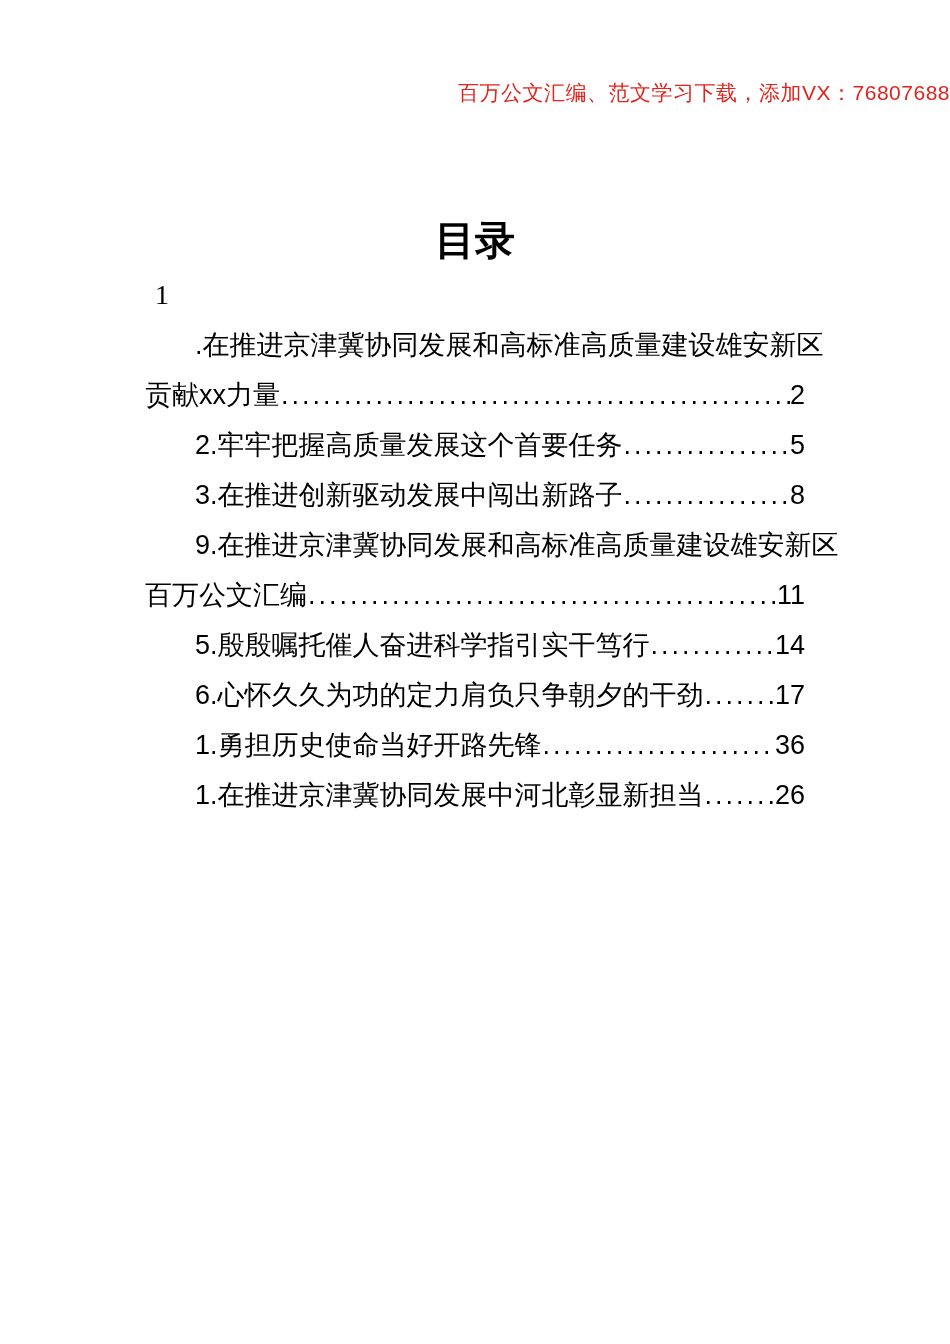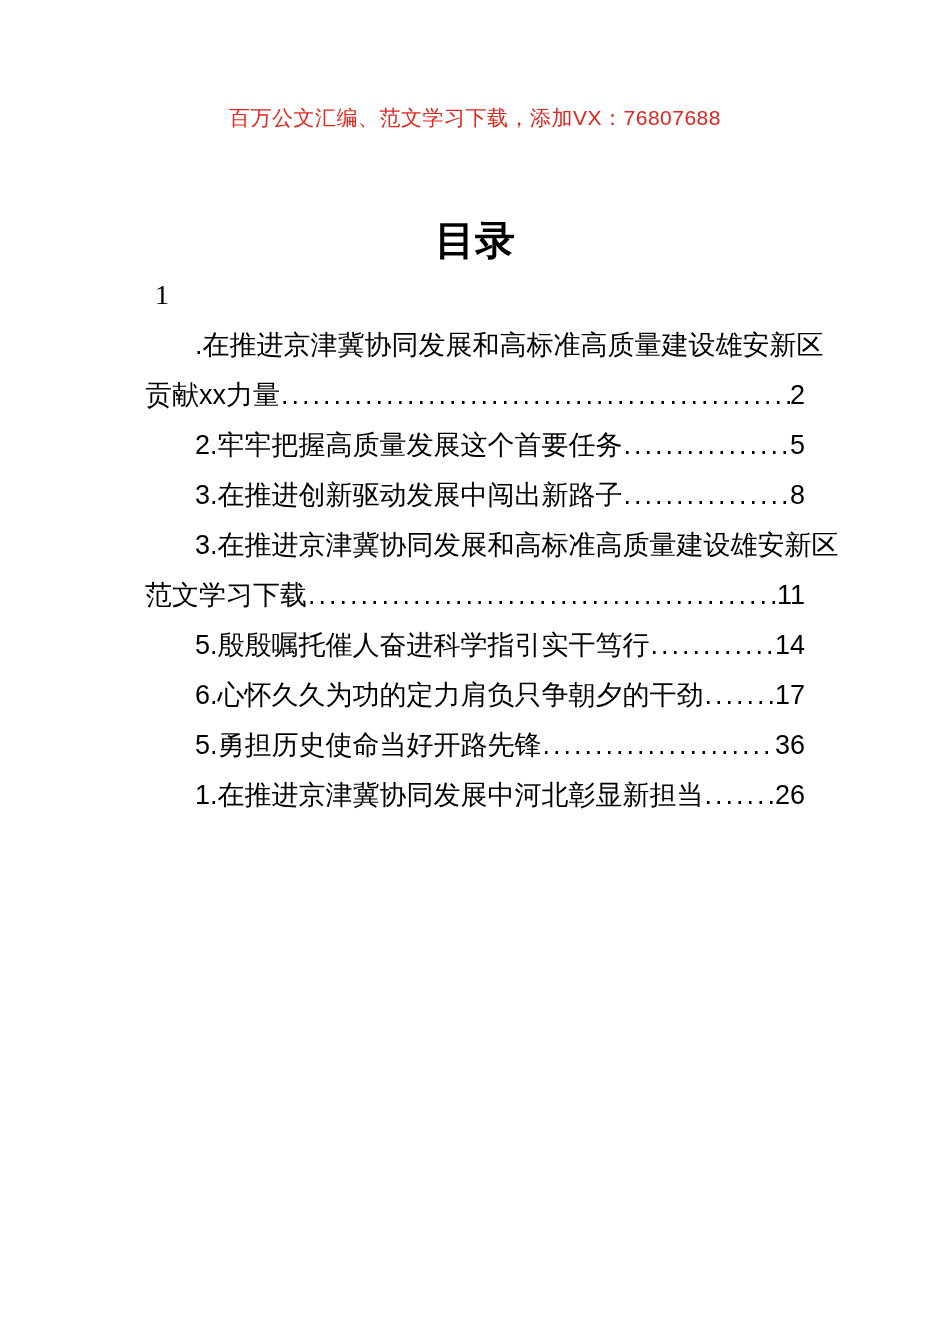--- a/index.html
+++ b/index.html
@@ -10,26 +10,25 @@
     background: #ffffff;
     color: #000000;
     font-family: "Liberation Sans", sans-serif;
     overflow: hidden;
   }
   .promo {
     position: absolute;
     top: 78px;
     left: 0;
     width: 100%;
-    text-align: center;
+    text-align: right;
     font-size: 21px;
     line-height: 30px;
     color: #e2241e;
     letter-spacing: 0.5px;
-    margin-top: 25px;
   }
   .doc-title {
     position: absolute;
     top: 212px;
     left: 0;
     width: 100%;
     margin: 0;
     text-align: center;
     font-size: 40px;
     line-height: 56px;
@@ -96,43 +95,43 @@
       <span class="dots"></span>
       <span class="pg">5</span>
     </div>
 
     <div class="row leader indent">
       <span class="t">3.在推进创新驱动发展中闯出新路子</span>
       <span class="dots"></span>
       <span class="pg">8</span>
     </div>
 
-    <div class="row indent">3.在推进京津冀协同发展和高标准高质量建设雄安新区</div>
+    <div class="row indent">9.在推进京津冀协同发展和高标准高质量建设雄安新区</div>
 
     <div class="row leader">
-      <span class="t">范文学习下载</span>
+      <span class="t">百万公文汇编</span>
       <span class="dots"></span>
       <span class="pg">11</span>
     </div>
 
     <div class="row leader indent">
       <span class="t">5.殷殷嘱托催人奋进科学指引实干笃行</span>
       <span class="dots"></span>
       <span class="pg">14</span>
     </div>
 
     <div class="row leader indent">
       <span class="t">6.心怀久久为功的定力肩负只争朝夕的干劲</span>
       <span class="dots"></span>
       <span class="pg">17</span>
     </div>
 
 
     <div class="row leader indent">
-      <span class="t">5.勇担历史使命当好开路先锋</span>
+      <span class="t">1.勇担历史使命当好开路先锋</span>
       <span class="dots"></span>
       <span class="pg">36</span>
     </div>
 
     <div class="row leader indent">
       <span class="t">1.在推进京津冀协同发展中河北彰显新担当</span>
       <span class="dots"></span>
       <span class="pg">26</span>
     </div>
 

